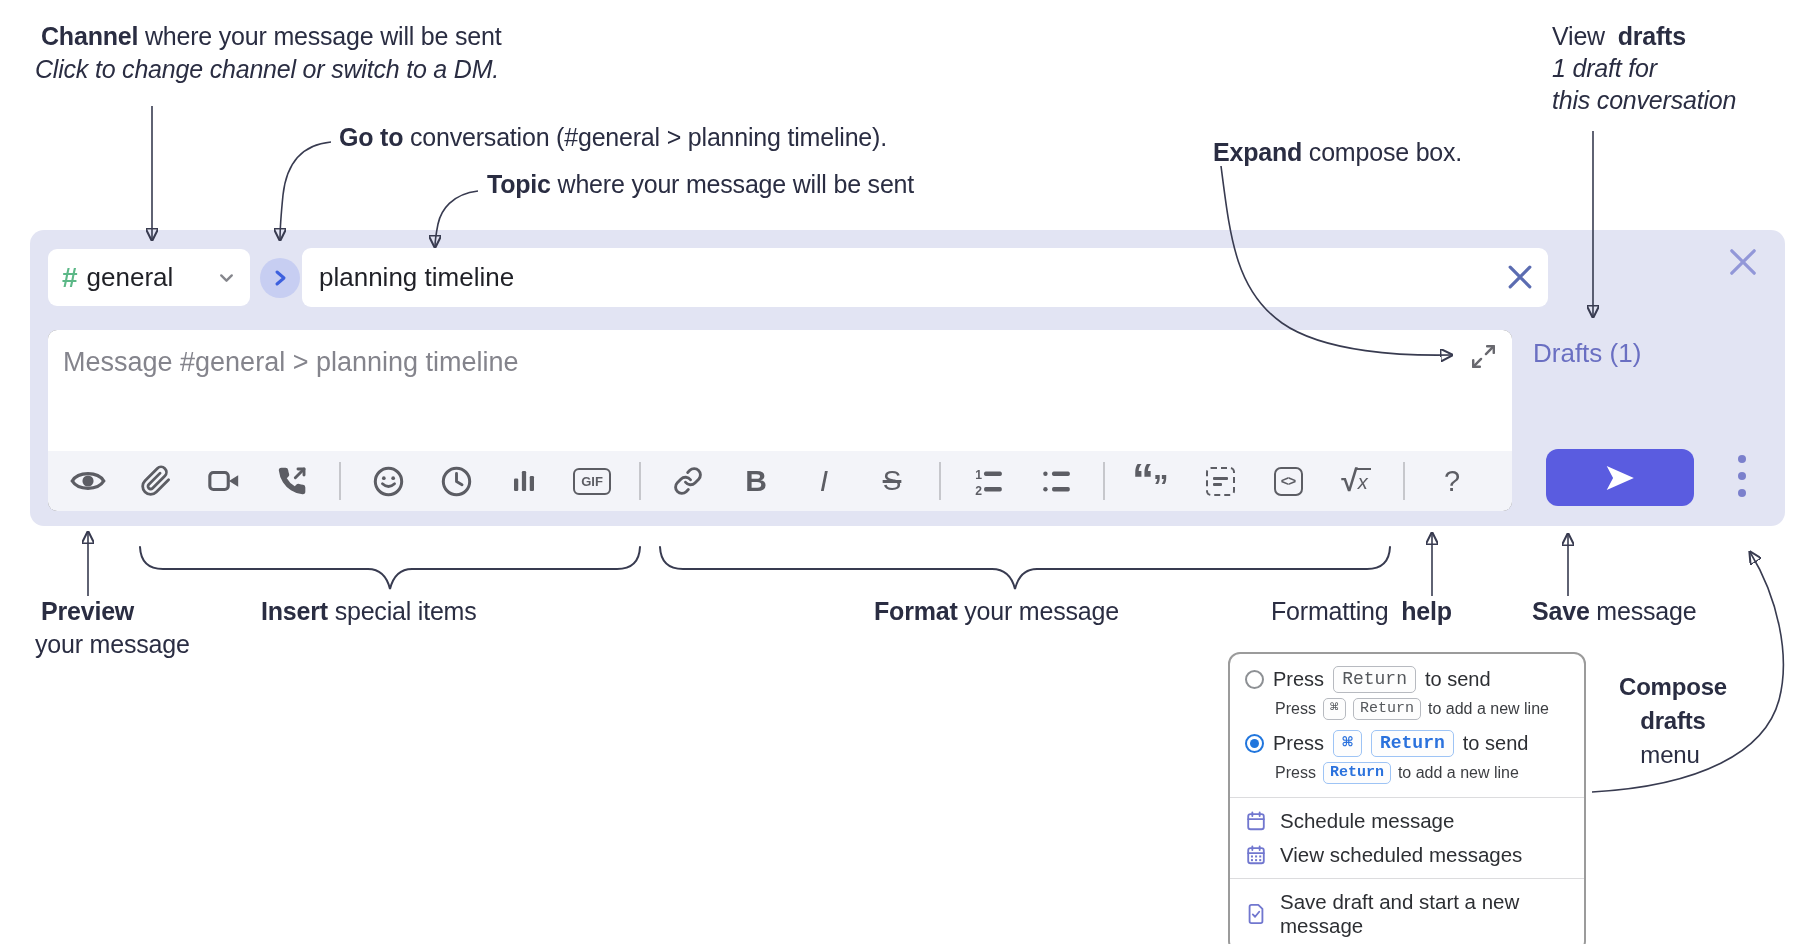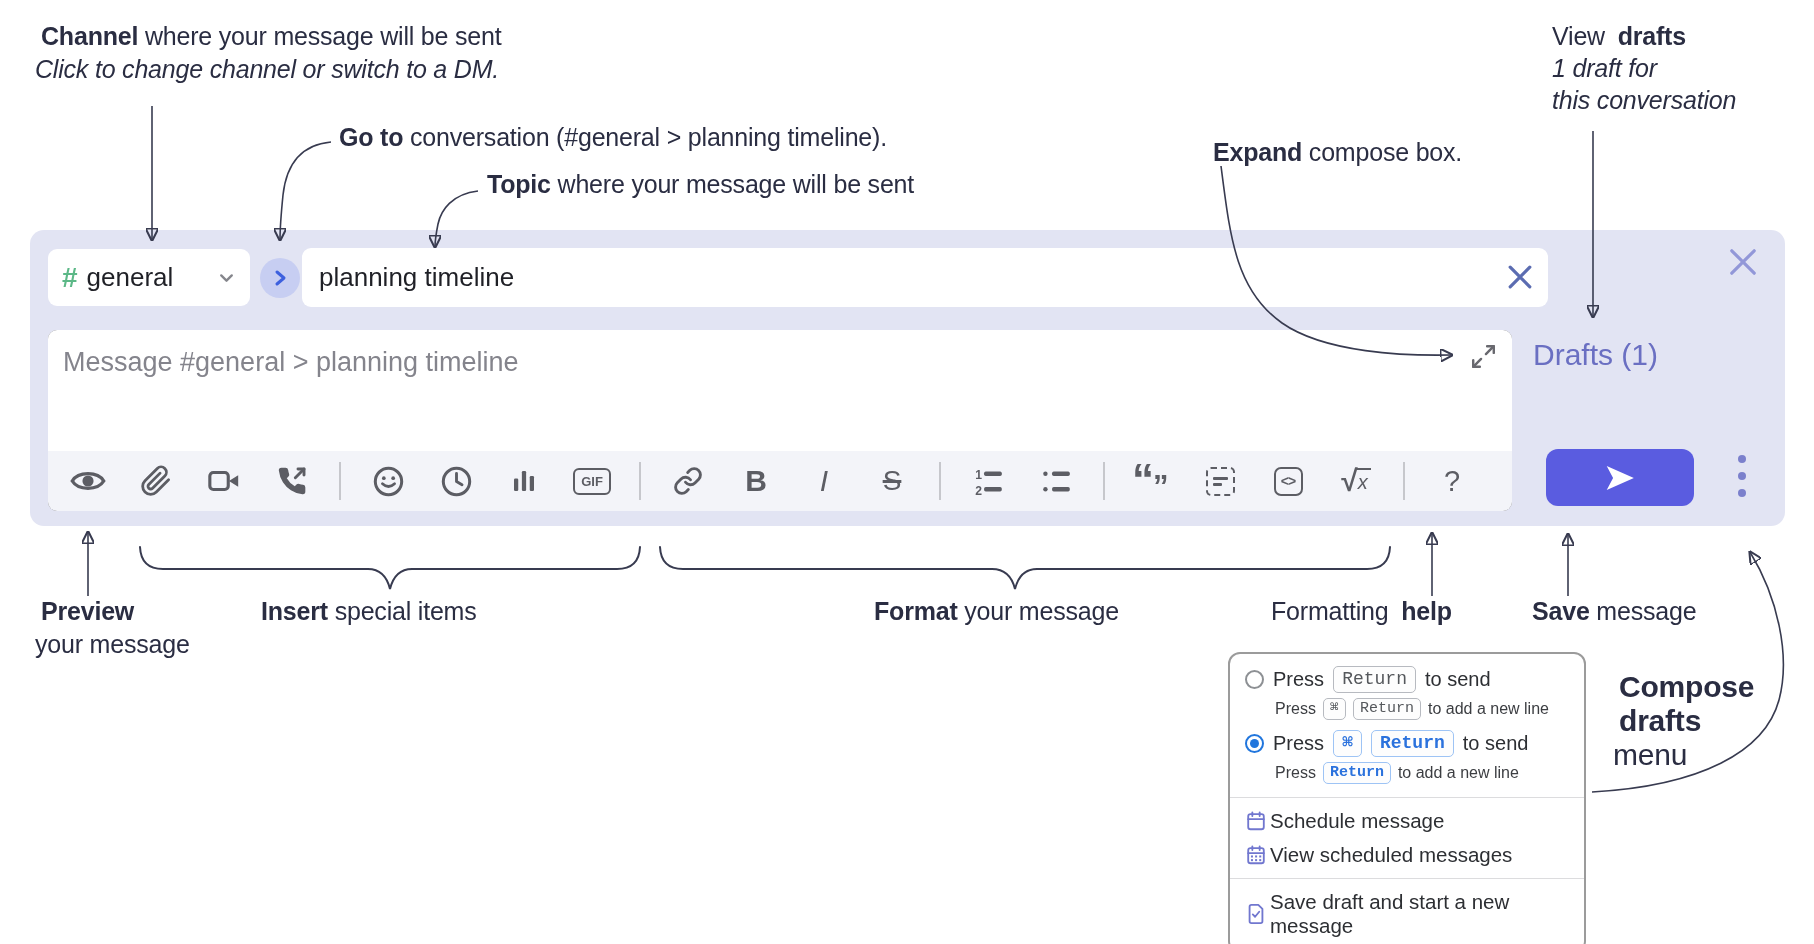--- a/index.html
+++ b/index.html
@@ -64,21 +64,21 @@
     display:flex; align-items:center; justify-content:center; font-size:14px; font-weight:700; color:#5c5d64; letter-spacing:-1px; }
   .spoiler-box { border:2.4px dashed #5c5d64; border-radius:5px; width:29px; height:29px;
     display:flex; flex-direction:column; align-items:center; justify-content:center; gap:3px; }
   .spoiler-box span { display:block; height:3px; background:#5c5d64; border-radius:1px; }
   .sp1 { width:15px; } .sp2 { width:9px; align-self:flex-start; margin-left:5px; }
   .math-ic { display:flex; align-items:flex-start; color:#5c5d64; }
   .math-ic .rad { font-size:30px; font-weight:600; line-height:30px; }
   .math-ic .mx { border-top:2.6px solid #5c5d64; font-style:italic; font-size:20px; padding:1px 3px 0 2px; margin-left:-2px; margin-top:2px; }
   .glyph-help { font-size:29px; color:#5c5d64; }
 
-  .drafts-link { position:absolute; left:1503px; top:108px; font-size:30px; color:#6a6fc2; cursor:pointer; }
+  .drafts-link { position:absolute; left:1503px; top:108px; font-size:26px; color:#6a6fc2; cursor:pointer; }
 
   .send-btn { position:absolute; left:1516px; top:219px; width:148px; height:57px; border:none;
     border-radius:12px; background:#5a5ce0; display:flex; align-items:center; justify-content:center; cursor:pointer; }
 
   .more-dots { position:absolute; left:1697px; top:225px; width:30px; display:flex; flex-direction:column;
     align-items:center; gap:9px; border:none; background:transparent; cursor:pointer; }
   .more-dots span { width:8px; height:8px; border-radius:50%; background:#7b80cc; }
 
   
   .popup { position:absolute; left:1228px; top:652px; width:358px; background:#fff;
@@ -87,21 +87,21 @@
   .opt-sub { display:flex; align-items:center; gap:7px; padding:2px 15px 7px 45px; font-size:16px; color:#3c3e42; }
   .radio { width:19px; height:19px; border-radius:50%; border:2px solid #8d9094; flex:none;
     display:flex; align-items:center; justify-content:center; background:#fff; }
   .radio.sel { border-color:#2176dd; }
   .radio.sel i { width:9px; height:9px; border-radius:50%; background:#2176dd; }
   kbd { border:1.5px solid #b7bac0; border-radius:5px; background:#fdfdfd; color:#55585c;
     font-family:Liberation Mono, monospace; padding:1px 8px 2px; font-size:18px; line-height:22px; }
   .opt-sub kbd { font-size:15px; padding:0 6px 1px; line-height:19px; }
   kbd.blue { border-color:#9ec4f5; color:#2b72dd; font-weight:700; }
   .menu-divider { border-top:1.5px solid #dcdcde; margin:6px 0; }
-  .menu-item { display:flex; align-items:center; gap:3px; padding:5px 15px; font-size:20.5px; color:#2d2f33; cursor:pointer; }
+  .menu-item { display:flex; align-items:center; gap:13px; padding:5px 15px; font-size:20.5px; color:#2d2f33; cursor:pointer; }
   .menu-item svg { flex:none; }
 </style>
 </head>
 <body>
 
 <div class="ann" style="left:35px; top:20px;">
   <div><span class="b">Channel</span><span> where your message will be sent</span></div>
   <div class="i">Click to change channel or switch to a DM.</div>
 </div>
 
@@ -137,21 +137,21 @@
 </div>
 
 <div class="ann" style="left:1271px; top:595px;">
   <span>Formatting </span><span class="b">help</span>
 </div>
 
 <div class="ann" style="left:1526px; top:595px;">
   <span class="b">Save</span><span> message</span>
 </div>
 
-<div class="ann" style="left:1613px; top:670px; font-size:30px; line-height:34px;">
+<div class="ann" style="left:1613px; top:670px; font-size:24px; line-height:34px;text-align:center;">
   <div class="b">Compose</div>
   <div class="b">drafts</div>
   <div>menu</div>
 </div>
 
 <div class="compose">
 
   <div class="channel-select">
     <span class="hash">#</span>
     <span class="channel-name">general</span>

